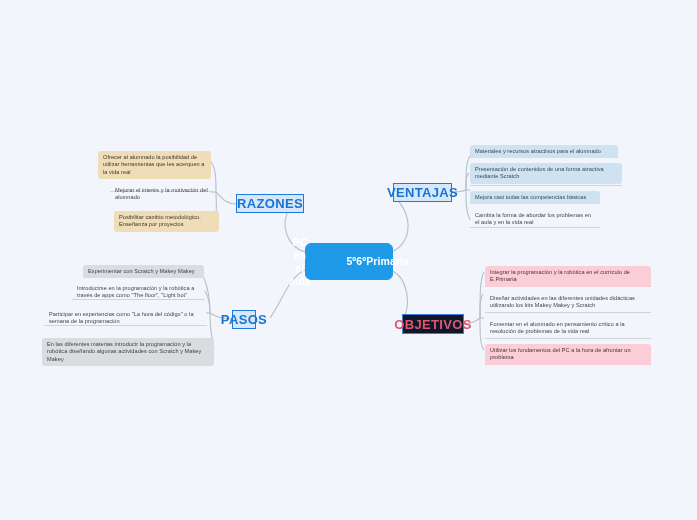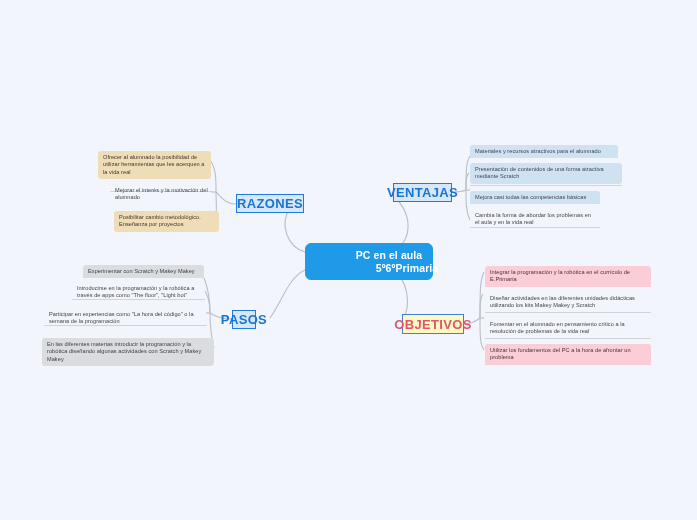--- a/index.html
+++ b/index.html
@@ -32,26 +32,25 @@
     width: 86px;
     height: 35px;
     background: #1e9ae8;
     border: 1px solid #1e9ae8;
     border-radius: 6px;
     color: #ffffff;
     font-size: 10.5px;
     font-weight: bold;
     line-height: 13px;
     display: flex;
-    flex-direction: column;
+    flex-direction: row;
     align-items: center;
     justify-content: center;
     text-align: center;
     letter-spacing: 0.1px;
-    padding-left: 40px;
   }
   .central-node .line2 { white-space: nowrap; margin-left: 36px; }
 
   
   .branch-node {
     position: absolute;
     border-radius: 0;
     font-size: 13px;
     font-weight: bold;
     display: flex;
@@ -59,21 +58,21 @@
     justify-content: center;
     letter-spacing: 0.35px;
     box-sizing: border-box;
   }
   .branch-blue {
     background: #d6e8f7;
     border: 1.4px solid #1e7ae0;
     color: #1874d6;
   }
   .branch-pink {
-    background: #fef9c3;
+    background: #0f172a;
     border: 1.4px solid #3f7fd6;
     color: #e0566f;
   }
 
   #node-razones  { left: 236px; top: 194px; width: 68px; height: 19px; }
   #node-pasos    { left: 232px; top: 310px; width: 24px; height: 19px; }
   #node-ventajas { left: 393px; top: 183px; width: 59px; height: 19px; }
   #node-objetivos{ left: 402px; top: 314px; width: 62px; height: 20px; }
 
   

